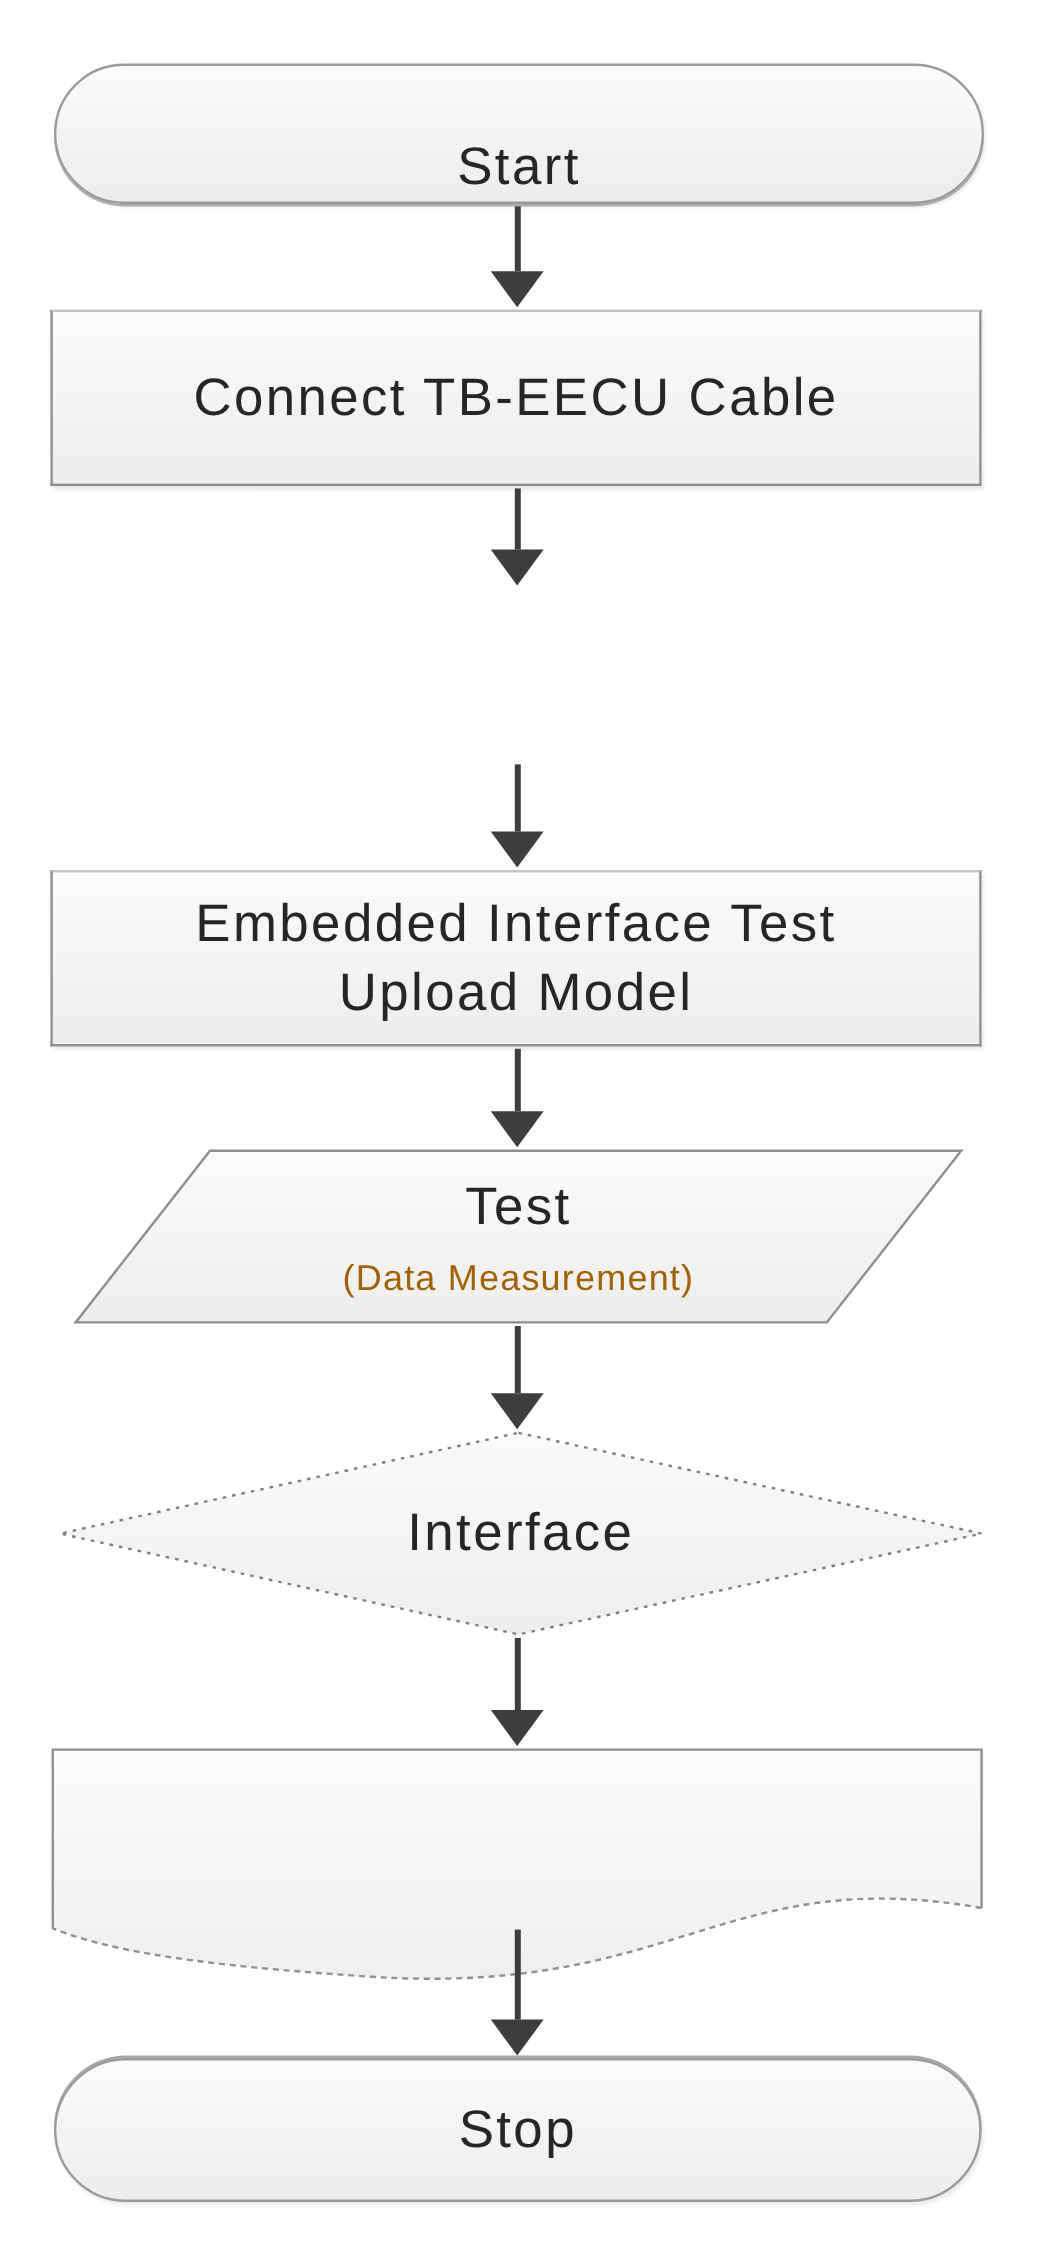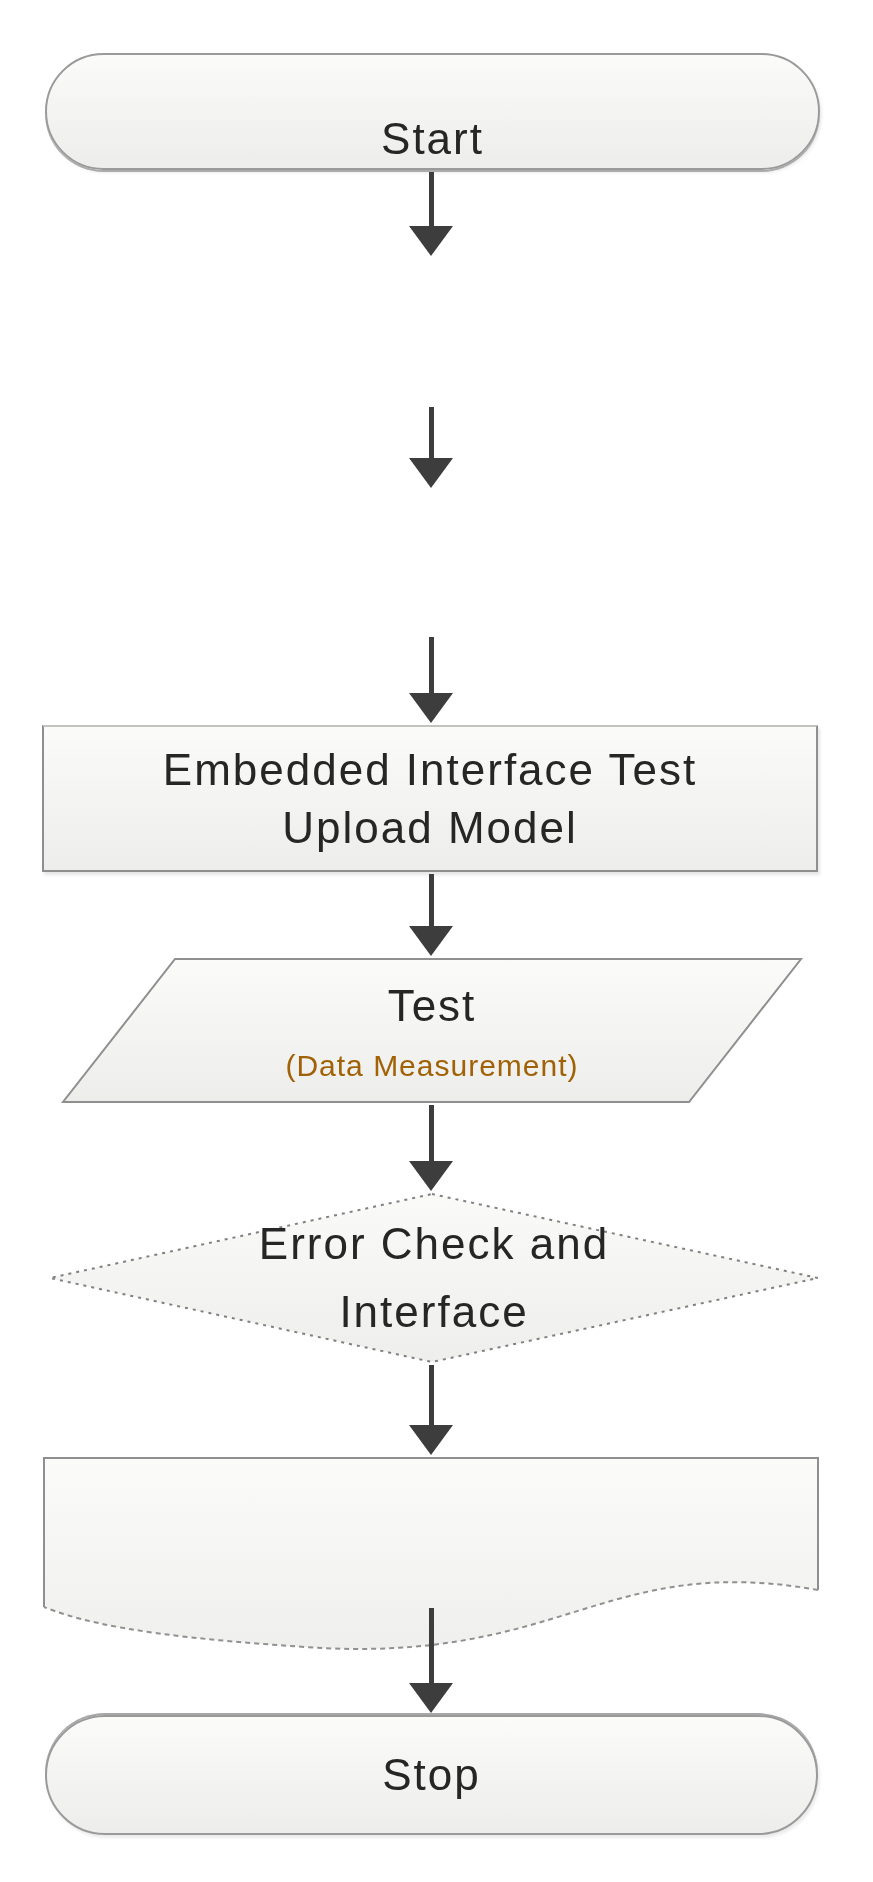--- a/index.html
+++ b/index.html
@@ -71,20 +71,23 @@
 
   <div class="node terminator" style="left:45px;top:53px;width:775px;height:117px;justify-content:flex-end;">
     <span class="label">Start</span>
   </div>
 
   <div class="arrow" style="left:409px;top:172px;height:84px;">
     <div class="arrow-stem"></div>
     <div class="arrow-head"></div>
   </div>
 
+  <div class="node process" style="left:42px;top:258px;width:776px;height:147px;">
+    <span class="label">Connect TB-EECU Cable</span>
+  </div>
 
   <div class="arrow" style="left:409px;top:407px;height:81px;">
     <div class="arrow-stem"></div>
     <div class="arrow-head"></div>
   </div>
 
 
   <div class="arrow" style="left:409px;top:637px;height:86px;">
     <div class="arrow-stem"></div>
     <div class="arrow-head"></div>
@@ -122,21 +125,20 @@
   <svg class="shape-svg" style="left:48px;top:1193px;" width="772" height="170" viewBox="0 0 772 170">
     <defs>
       <linearGradient id="g2" x1="0" y1="0" x2="0" y2="1">
         <stop offset="0" stop-color="#fafaf9"></stop>
           <stop offset="1" stop-color="#eeeeec"></stop>
       </linearGradient>
     </defs>
     <polygon points="384,1 770,85 384,169 2,85" fill="url(#g2)" stroke="#808080" stroke-width="2" stroke-dasharray="3 5"></polygon>
   </svg>
   <div class="overlay-text" style="left:48px;top:1193px;width:772px;height:170px;">
-    <span class="label" style="line-height:56px;">Error Check and</span>
     <span class="label" style="line-height:56px;">Interface</span>
   </div>
 
   <div class="arrow" style="left:409px;top:1365px;height:90px;">
     <div class="arrow-stem"></div>
     <div class="arrow-head"></div>
   </div>
 
   <svg class="shape-svg" style="left:43px;top:1457px;" width="777" height="196" viewBox="0 0 777 196">
     <defs>

